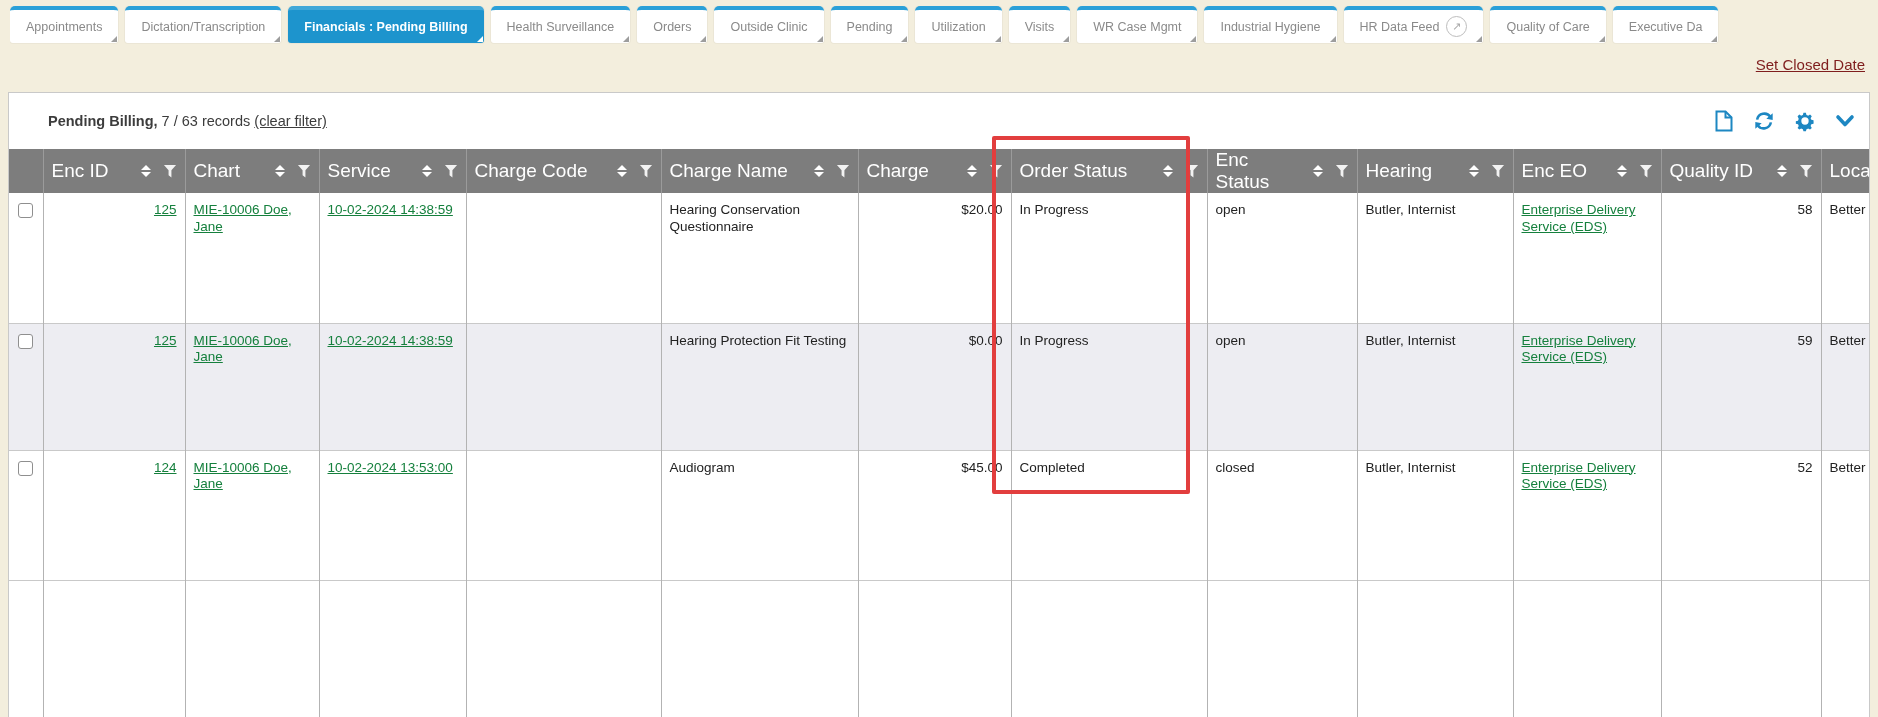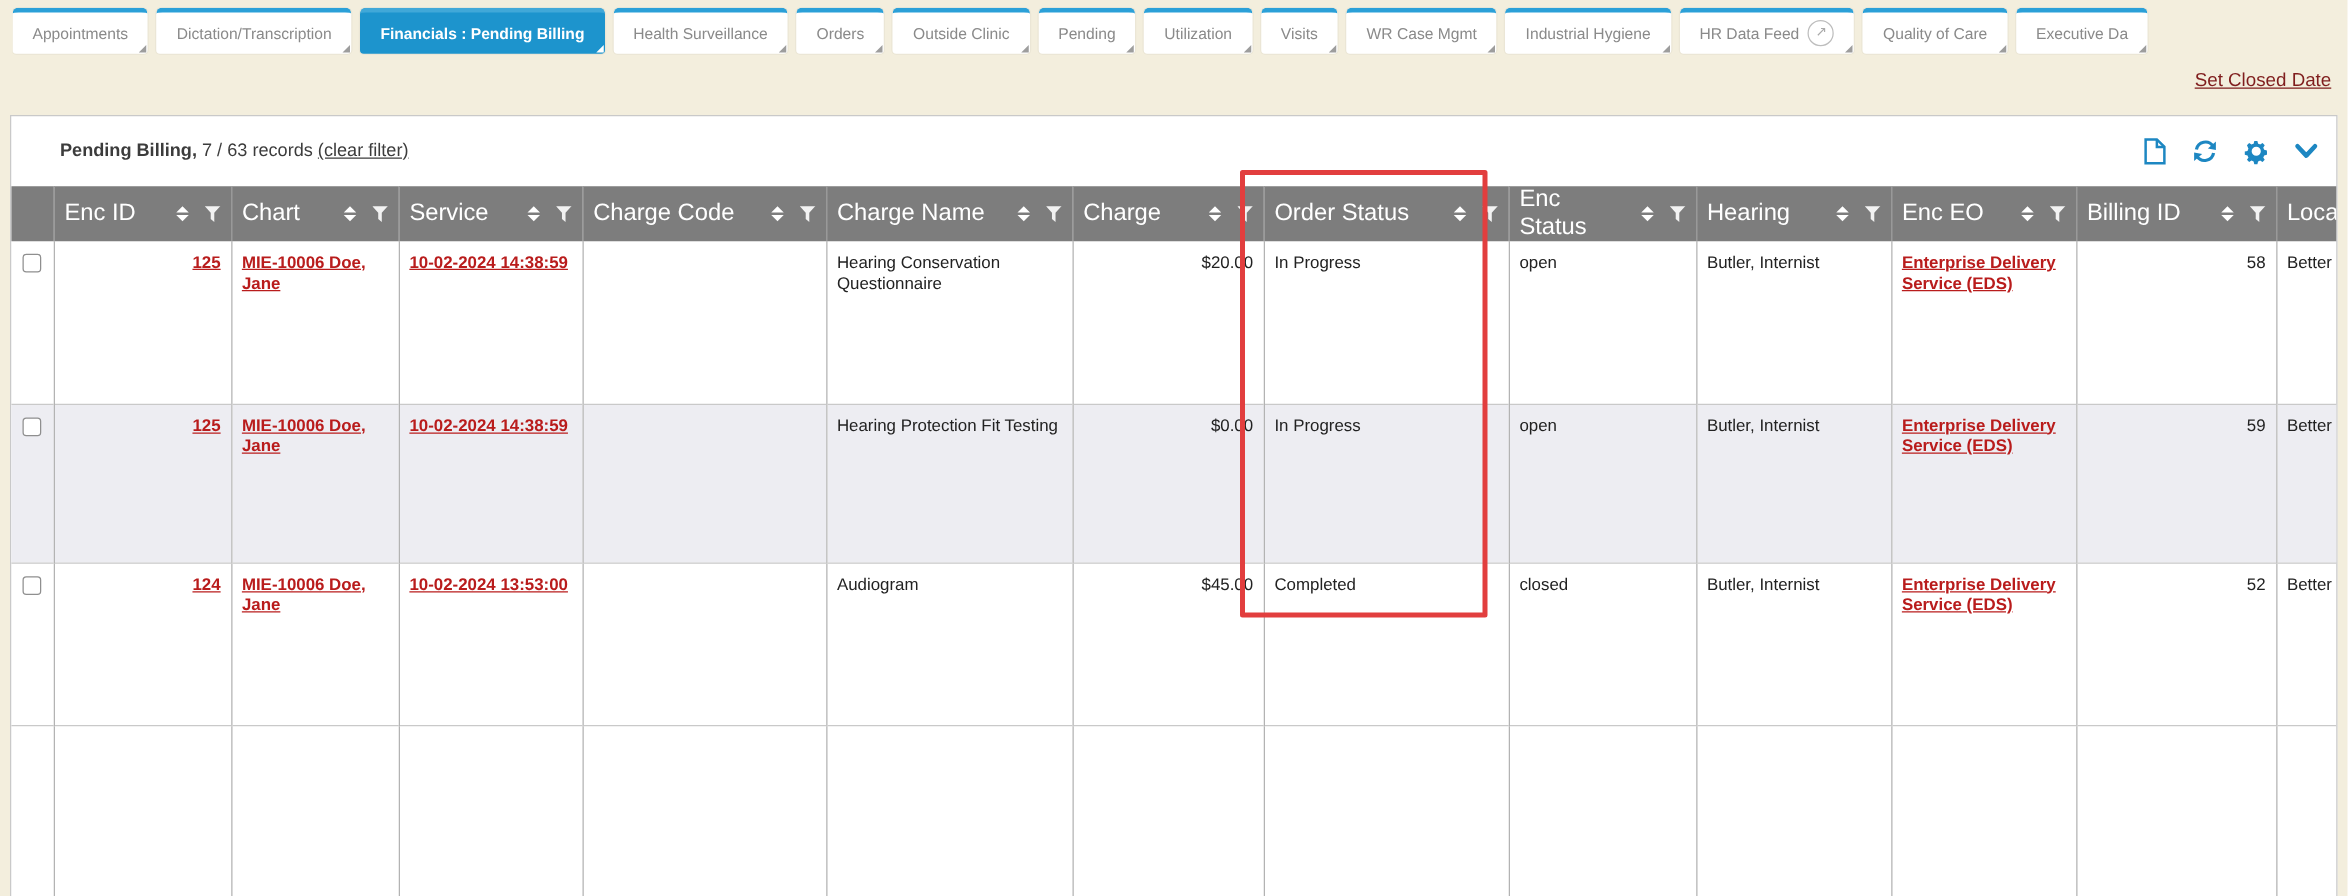--- a/index.html
+++ b/index.html
@@ -90,21 +90,21 @@
     vertical-align:top; padding:9px 8px 0 8px;
     border-right:1px solid #b3b3b3;
     font-size:13.5px; color:#222; line-height:1.25;
     overflow:hidden;
   }
   tr.data-row { border-bottom:1px solid #c9c9c9; }
   tr.row-alt td { background:#ededf2; }
   tr.filler-row td { border-right:1px solid #b3b3b3; }
   tr.strip-row td { background:#ededf2; border-right:1px solid #b3b3b3; padding:0; }
   td.num { text-align:right; }
-  a.cell-link { color:#b91c1c; text-decoration:underline; cursor:pointer;font-weight:bold; }
+  a.cell-link { color:#15803d; text-decoration:underline; cursor:pointer; }
   .cbx {
     appearance:none; -webkit-appearance:none;
     width:15px; height:15px; background:#fff;
     border:1px solid #8f8f8f; border-radius:3px; cursor:pointer; display:block;
   }
   .hdr-cbx { width:15px; height:15px; background:#fff; border-radius:2px; cursor:pointer; margin:0 auto; }
   th.cb-col, td.cb-col { padding-top:10px; }
   td.cb-col .cbx { margin:0 auto; }
 
   
@@ -336,21 +336,21 @@
                 <span class="sort-icon">
                   <i class="up"></i>
                   <i class="dn"></i>
                 </span>
                 <span class="filter-icon"></span>
               </span>
             </div>
           </th>
         <th>
             <div class="thw">
-              <span>Billing ID</span>
+              <span>Quality ID</span>
               <span class="th-ctl">
                 <span class="sort-icon">
                   <i class="up"></i>
                   <i class="dn"></i>
                 </span>
                 <span class="filter-icon"></span>
               </span>
             </div>
           </th>
         <th>

